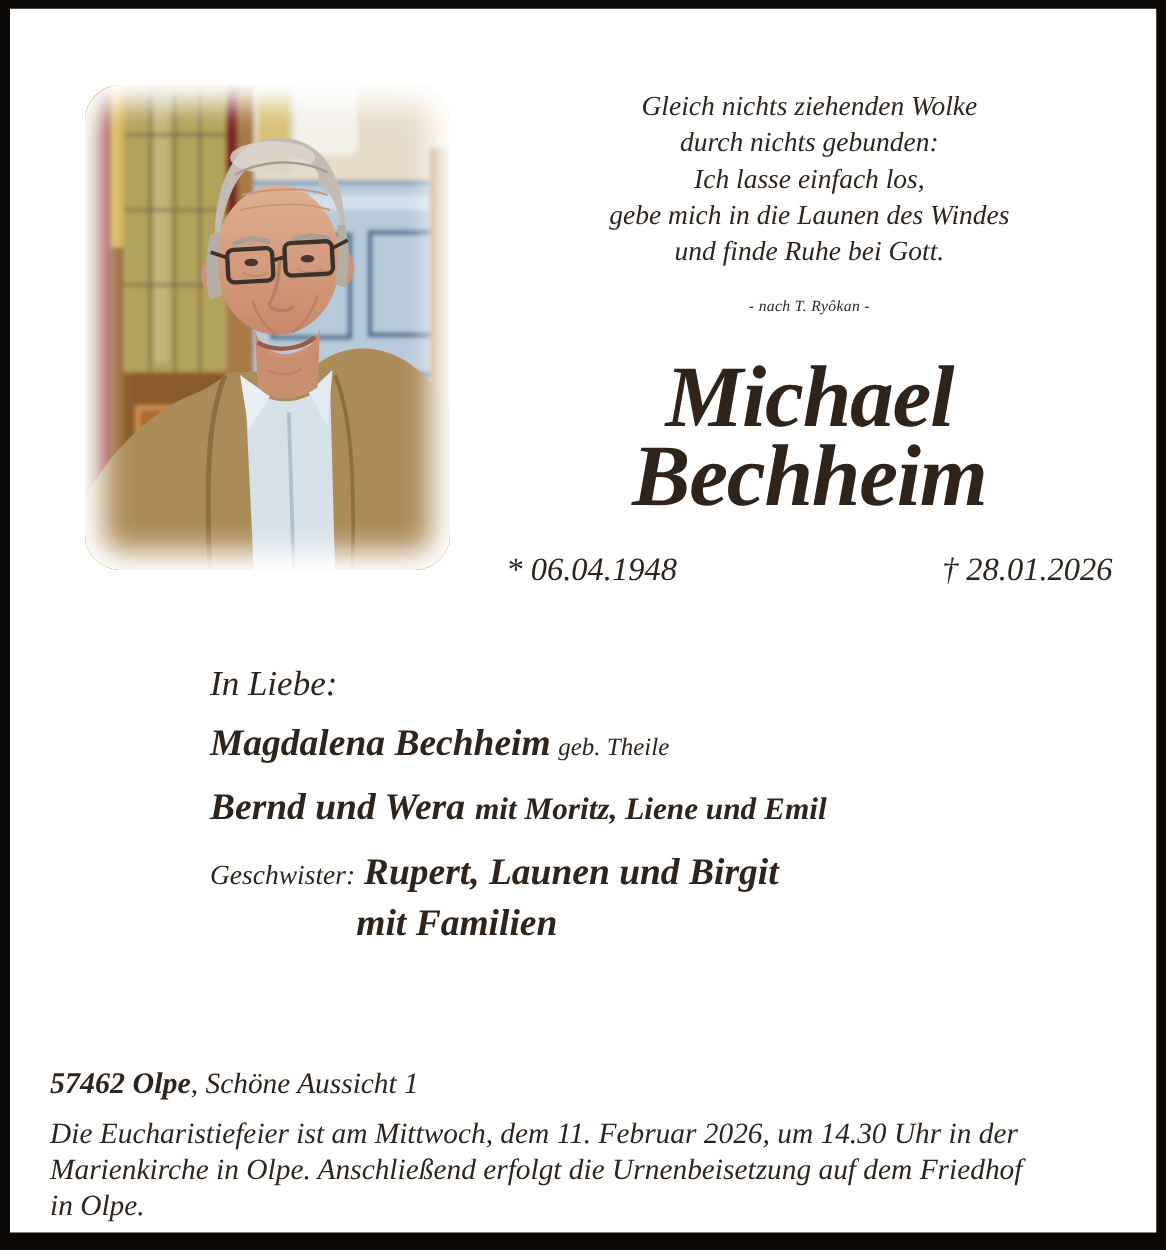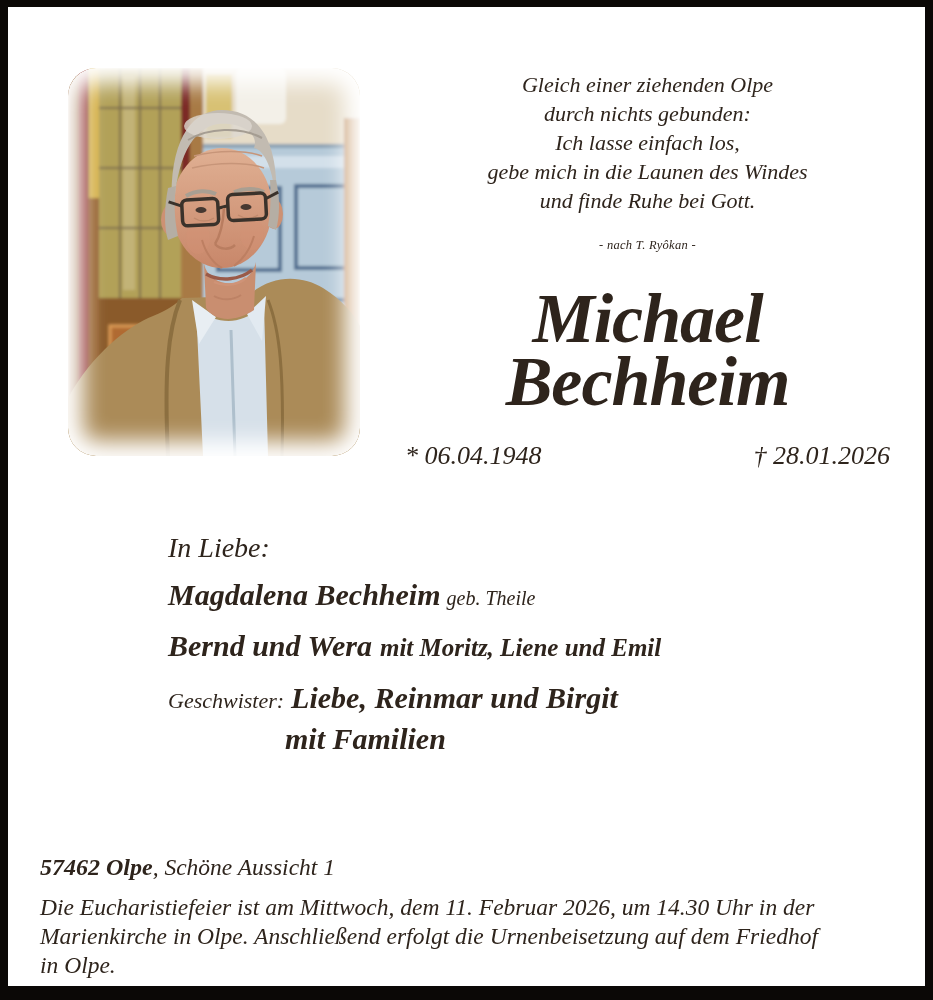--- a/index.html
+++ b/index.html
@@ -148,21 +148,21 @@
           <path d="M186,168 C182,182 174,192 166,198" stroke="#bd7f62" stroke-width="2" fill="none"></path>
           <path d="M138,206 C152,214 172,212 184,202" stroke="#9a5a48" stroke-width="3.5" fill="none"></path>
           <path d="M146,214 C156,219 170,217 178,210" stroke="#cf9377" stroke-width="2.5" fill="none"></path>
           <path d="M146,228 C154,233 166,232 173,227" stroke="#bd8265" stroke-width="2" fill="none"></path>
         </g>
       </svg>
       <div class="photo-vignette"></div>
     </div>
 
     <div class="poem">
-      <div class="poem-line">Gleich einer ziehenden Olpe</div>
+      <div class="poem-line">Gleich nichts ziehenden Wolke</div>
       <div class="poem-line">durch nichts gebunden:</div>
       <div class="poem-line">Ich lasse einfach los,</div>
       <div class="poem-line">gebe mich in die Launen des Windes</div>
       <div class="poem-line">und finde Ruhe bei Gott.</div>
       <div class="poem-attribution">- nach T. Ryôkan -</div>
     </div>
 
     <div class="name-block">
       <div>Michael</div>
       <div>Bechheim</div>
@@ -175,21 +175,21 @@
 
     <div class="mourners">
       <div class="intro">In Liebe:</div>
       <div class="entry">
         <span class="main">Magdalena Bechheim</span><span class="suffix-geb">geb. Theile</span>
       </div>
       <div class="entry">
         <span class="main">Bernd und Wera</span><span class="suffix-bold">mit Moritz, Liene und Emil</span>
       </div>
       <div class="siblings">
-        <span class="sib-label">Geschwister:</span><span class="sib-names">Liebe, Reinmar und Birgit</span>
+        <span class="sib-label">Geschwister:</span><span class="sib-names">Rupert, Launen und Birgit</span>
         <div class="sib-suffix">mit Familien</div>
       </div>
     </div>
 
     <div class="footer">
       <div class="address">
         <span class="addr-bold">57462 Olpe</span><span>, Schöne Aussicht 1</span>
       </div>
       <div class="service">
         <div>Die Eucharistiefeier ist am Mittwoch, dem 11. Februar 2026, um 14.30 Uhr in der</div>

